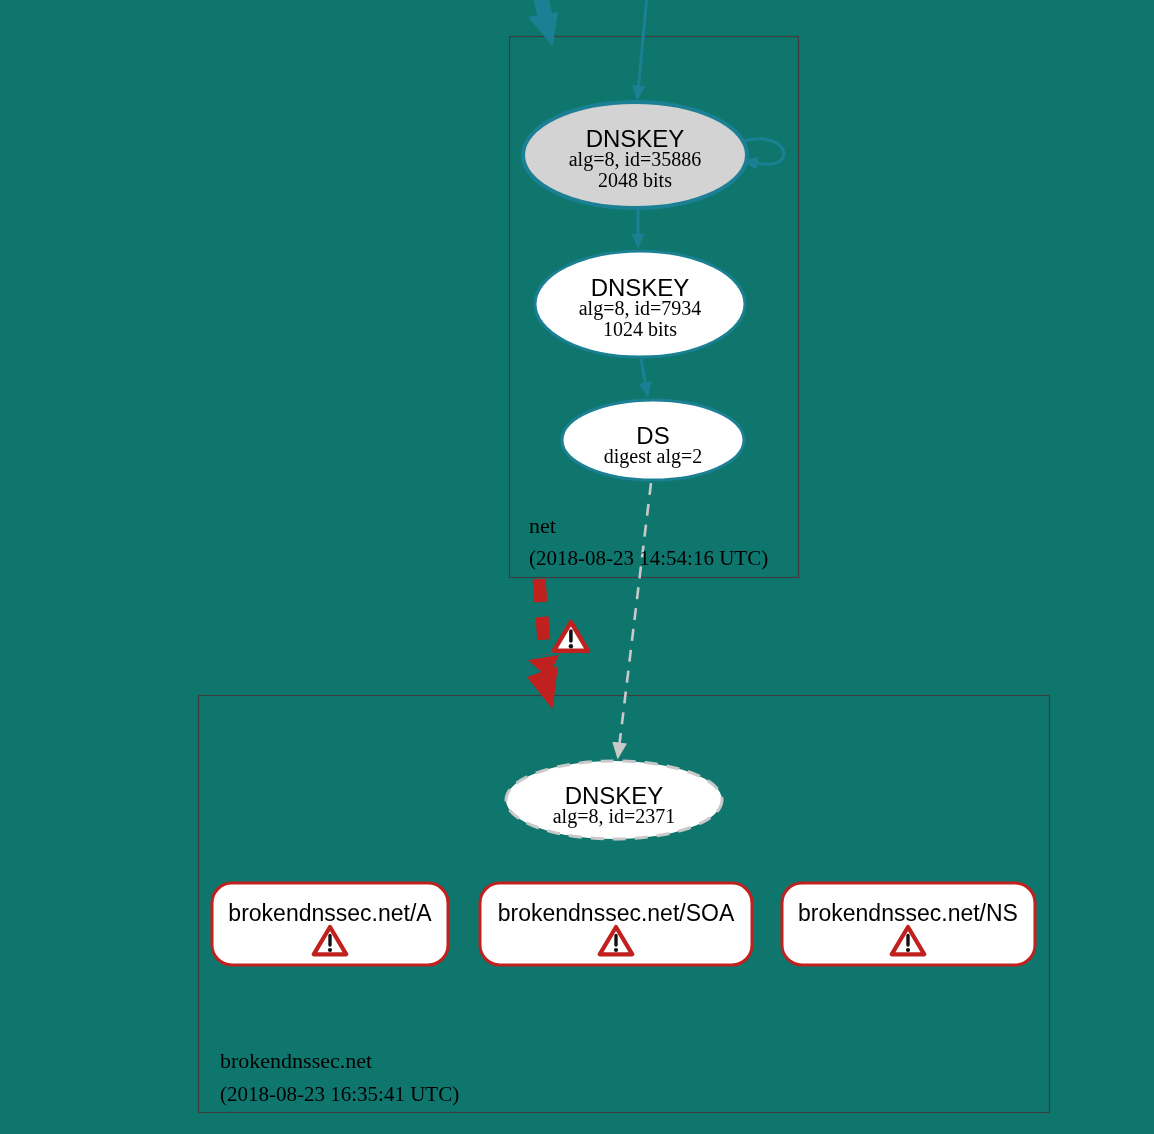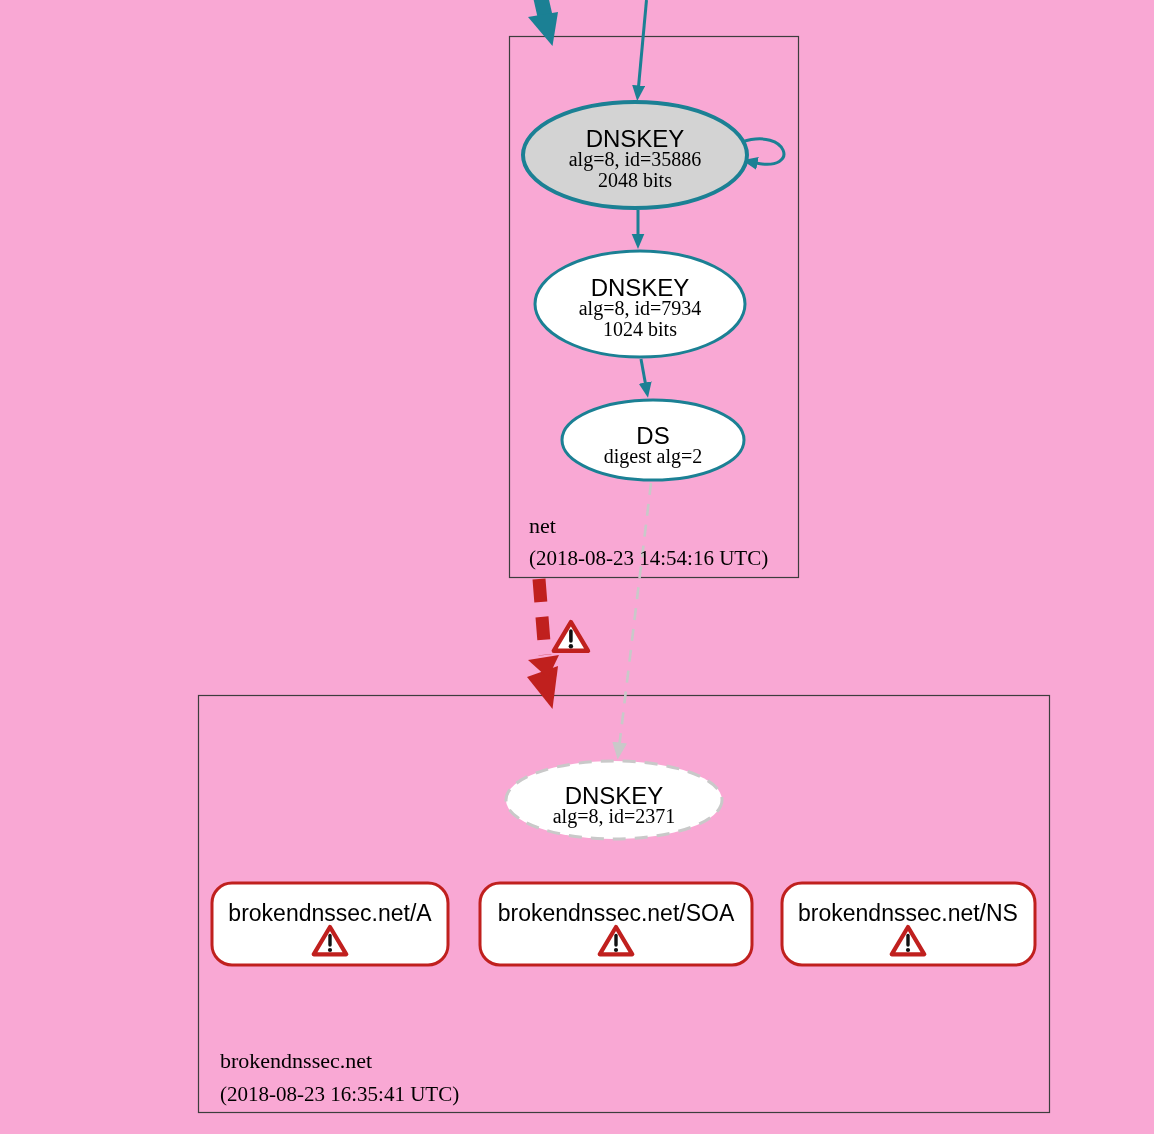--- a/index.html
+++ b/index.html
@@ -1,20 +1,20 @@
 <!DOCTYPE html>
 <html><head>
 <meta charset="utf-8">
 <style>
   html, body { margin: 0; padding: 0; background: #ffffff; }
   .stage {
     position: relative;
     width: 1154px;
     height: 1134px;
-    background: #f9a8d4;
+    background: #0f766e;
     font-family: "Liberation Serif", serif;
   }
   svg { display: block; }
 
   .zone-box { fill: none; stroke: #3d3d3d; stroke-width: 1.2; }
 
   .node-title {
     font-family: "Liberation Sans", sans-serif;
     font-size: 24px;
     fill: #000000;

